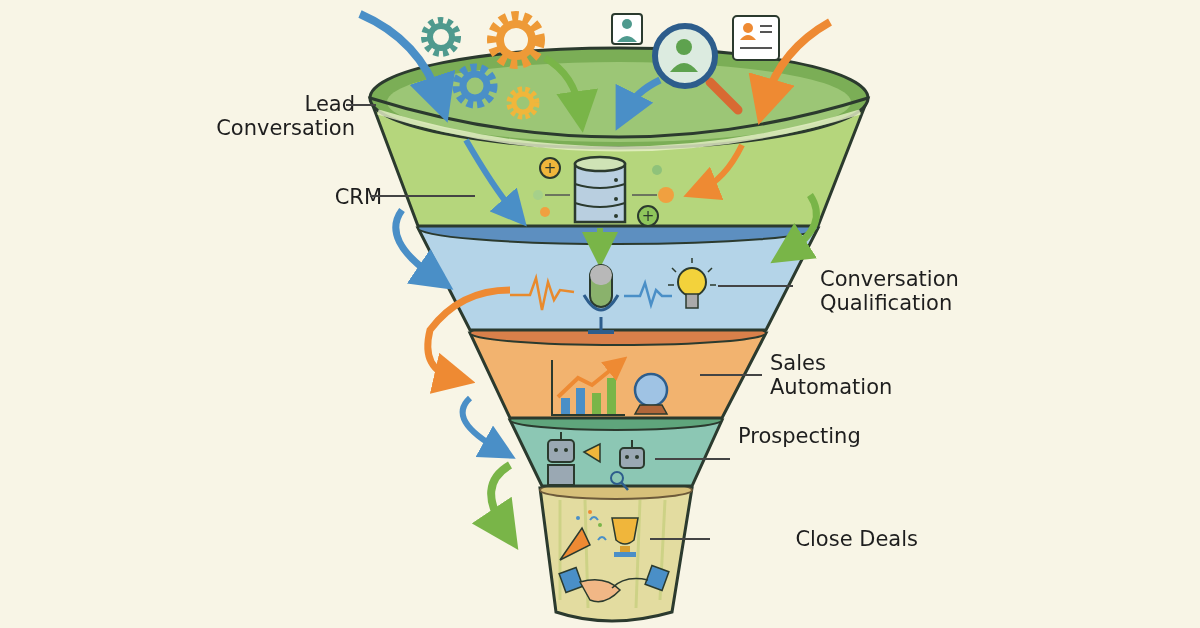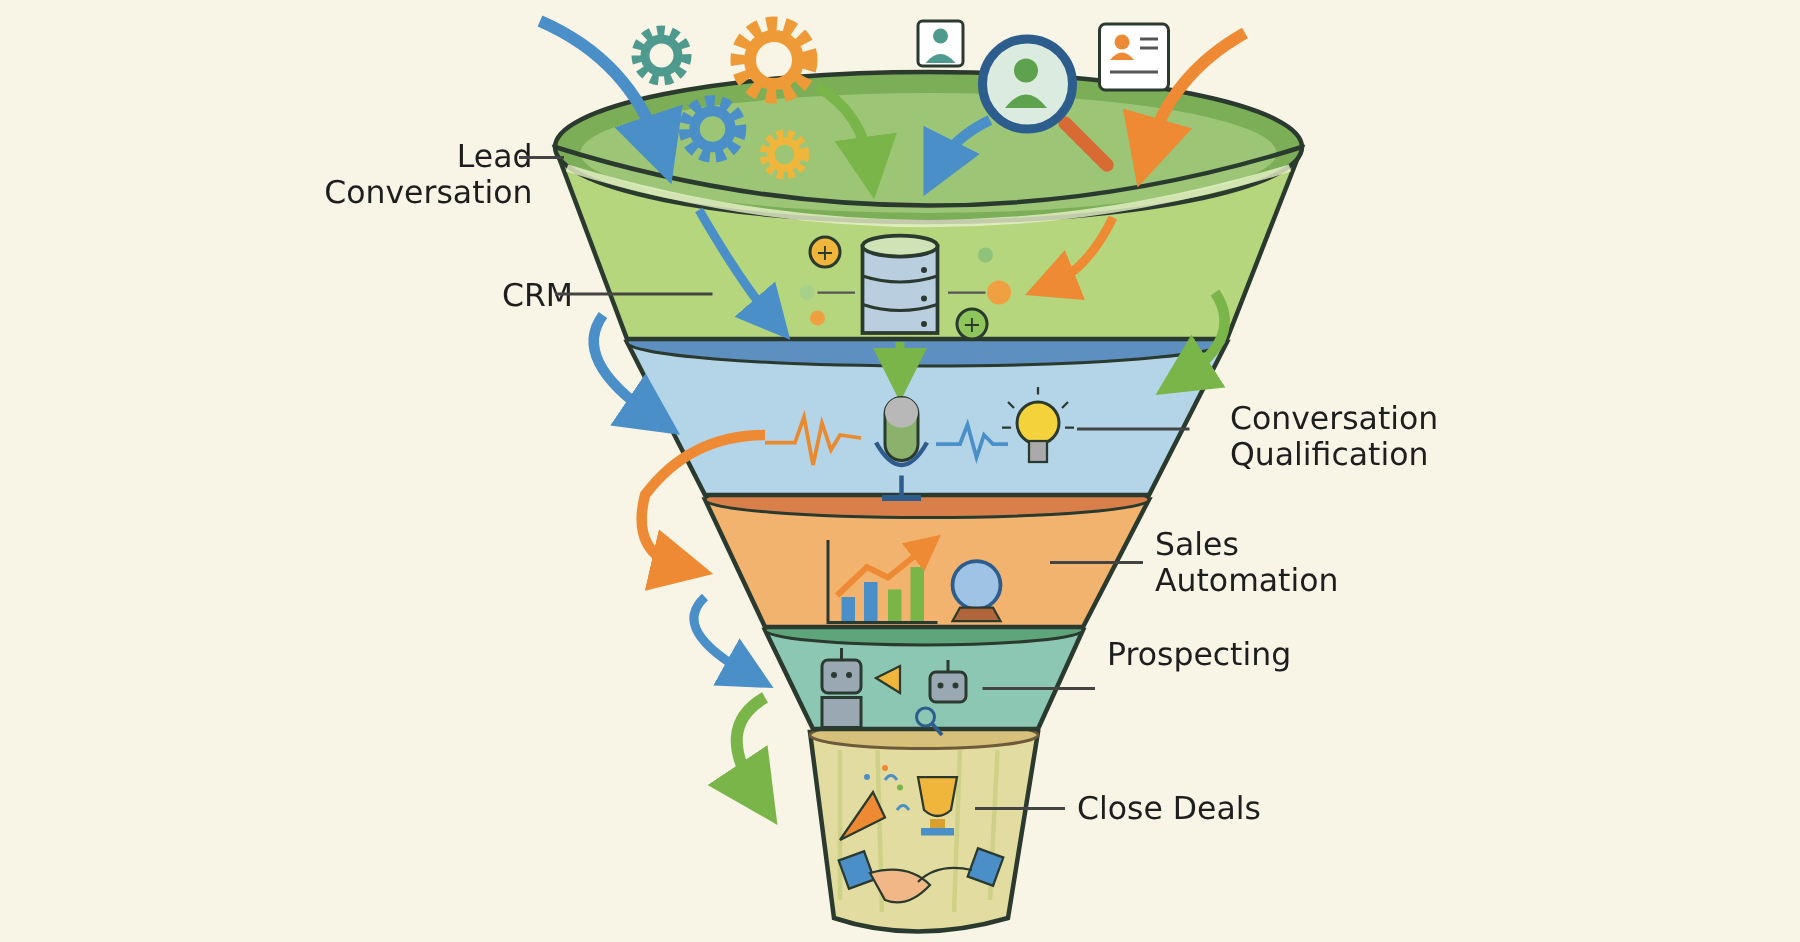--- a/index.html
+++ b/index.html
@@ -213,16 +213,16 @@
   <div>Sales</div>
   <div>Automation</div>
 </div>
 <div class="leader" style="left:700px;top:374px;width:62px;"></div>
 
 <div class="label" style="left:738px;top:424px;width:200px;">
   <div>Prospecting</div>
 </div>
 <div class="leader" style="left:655px;top:458px;width:75px;"></div>
 
-<div class="label" style="left:718px;top:527px;width:200px;">
+<div class="label" style="left:718px;top:527px;width:200px;text-align:right;">
   <div>Close Deals</div>
 </div>
 <div class="leader" style="left:650px;top:538px;width:60px;"></div>
 
 </body></html>

